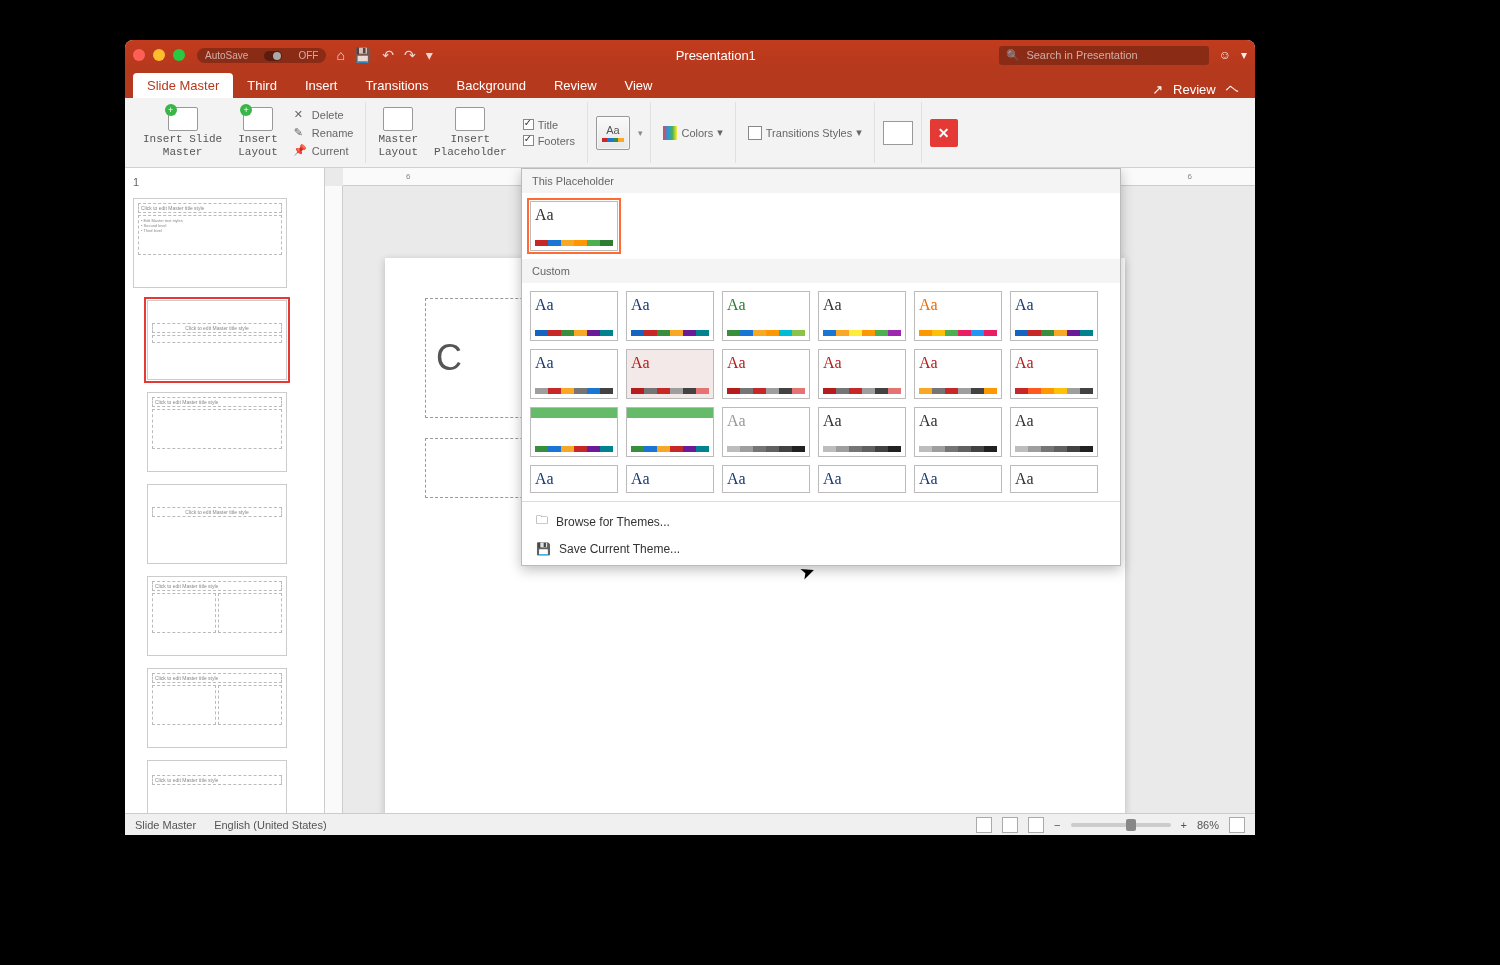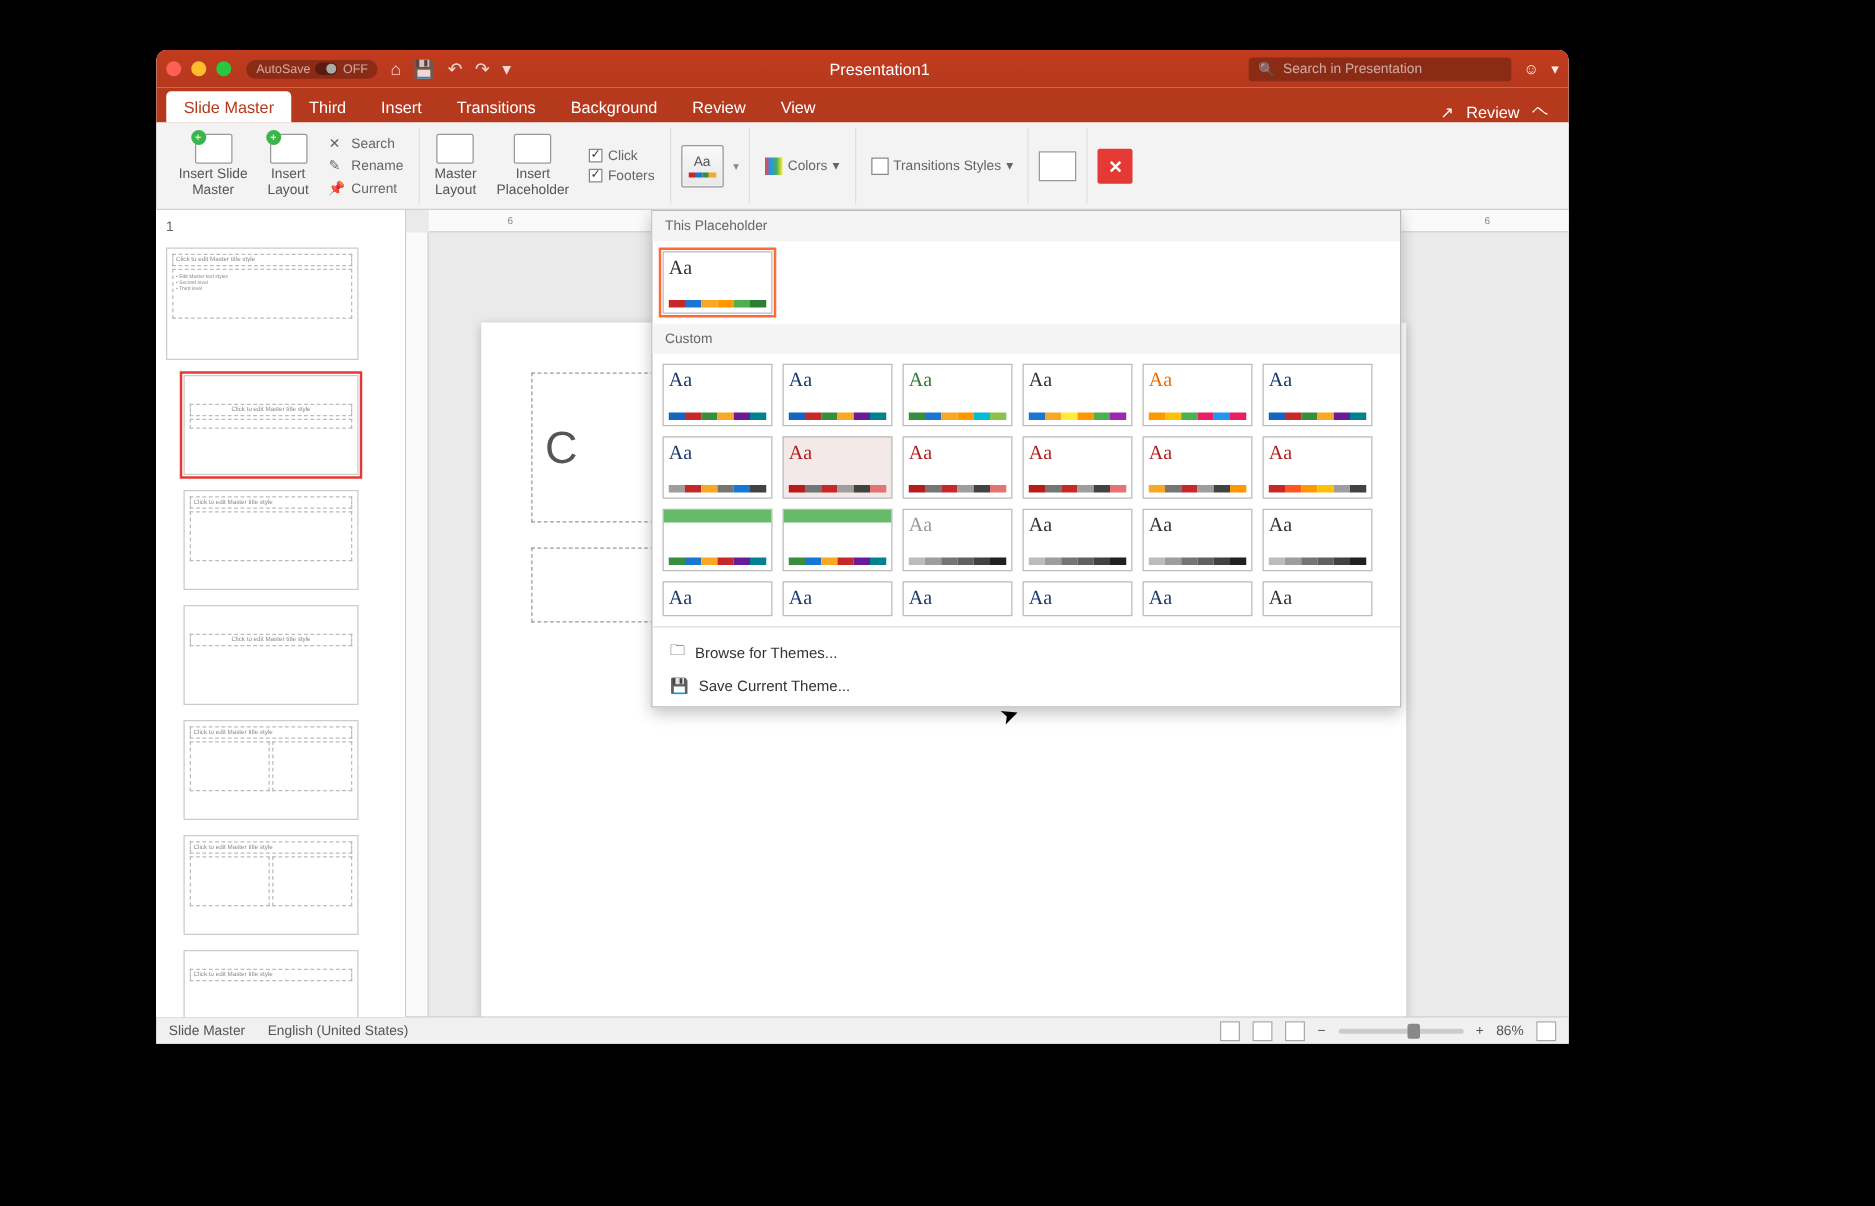--- a/index.html
+++ b/index.html
@@ -4,21 +4,21 @@
 <style>
 * { margin: 0; padding: 0; box-sizing: border-box; font-family: -apple-system, "Segoe UI", Helvetica, Arial, sans-serif; }
 body { background: #000; width: 1500px; height: 965px; position: relative; }
 .app-window { position: absolute; left: 125px; top: 40px; width: 1130px; height: 795px; background: #fff; border-radius: 8px 8px 0 0; box-shadow: 0 10px 40px rgba(0,0,0,0.5); overflow: hidden; display: flex; flex-direction: column; }
 
 
 .title-bar { height: 30px; background: linear-gradient(#c23b1e, #b5391d); display: flex; align-items: center; padding: 0 8px; color: #fff; font-size: 12px; }
 .traffic-lights { display: flex; gap: 8px; margin-right: 12px; }
 .traffic-light { width: 12px; height: 12px; border-radius: 50%; }
 .tl-close { background: #ff5f57; } .tl-min { background: #ffbd2e; } .tl-max { background: #28c940; }
-.autosave { background: #8a2b16; border-radius: 10px; padding: 2px 8px; font-size: 10px; color: rgba(255,255,255,0.6); display: flex; align-items: center; gap: 4px; }
+.autosave { background: #8a2b16; border-radius: 10px; padding: 2px 8px; font-size: 10px; color: rgba(255,255,255,0.6); display: flex; align-items: flex-end; gap: 16px; }
 .autosave .toggle { width: 18px; height: 10px; background: #5a1c0f; border-radius: 5px; position: relative; }
 .autosave .toggle::after { content:''; position:absolute; right:1px; top:1px; width:8px; height:8px; background:#aaa; border-radius:50%; }
 .qat { display: flex; gap: 10px; margin-left: 10px; align-items: center; opacity: 0.8; }
 .qat span { font-size: 14px; }
 .title-text { flex: 1; text-align: center; color: #fff; font-size: 13px; }
 .search-box { background: #8a2b16; border-radius: 3px; padding: 3px 8px; width: 210px; color: rgba(255,255,255,0.6); font-size: 11px; display: flex; align-items: center; gap: 6px; }
 .user-icon { margin-left: 10px; opacity: 0.9; }
 
 
 .ribbon-tabs { height: 28px; background: #b5391d; display: flex; align-items: flex-end; padding: 0 8px; color: #fff; font-size: 13px; }
@@ -26,21 +26,21 @@
 .ribbon-tab.active { background: #fff; color: #b5391d; border-radius: 4px 4px 0 0; font-weight: 500; }
 .ribbon-right { margin-left: auto; display: flex; align-items: center; gap: 10px; padding-right: 8px; }
 
 
 .ribbon { height: 70px; background: #f3f3f3; border-bottom: 1px solid #d0d0d0; display: flex; align-items: stretch; padding: 4px 6px; font-size: 11px; color: #555; }
 .rgroup { display: flex; flex-direction: column; align-items: center; justify-content: center; padding: 0 8px; border-right: 1px solid #e0e0e0; }
 .rgroup.row { flex-direction: row; gap: 8px; }
 .rbtn-large { display: flex; flex-direction: column; align-items: center; gap: 2px; padding: 2px 4px; }
 .rbtn-large .icon { width: 30px; height: 24px; background: #fff; border: 1px solid #999; border-radius: 2px; position: relative; }
 .rbtn-large .icon .plus { position: absolute; top: -4px; left: -4px; width: 12px; height: 12px; background: #3bb54a; border-radius: 50%; color: #fff; font-size: 9px; text-align: center; line-height: 12px; }
-.rbtn-large .lbl { text-align: center; line-height: 1.1; }
+.rbtn-large .lbl { text-align: center; line-height: 1.1; font-family: Liberation Mono, monospace; }
 .rbtn-small { display: flex; align-items: center; gap: 4px; padding: 1px 4px; font-size: 11px; color:#666; }
 .rbtn-small .icon { width: 14px; height: 14px; display:inline-block; }
 .rcol { display: flex; flex-direction: column; gap: 2px; justify-content: center; }
 .checkbox { width: 11px; height: 11px; border: 1px solid #888; background: #fff; display: inline-block; position: relative; }
 .checkbox.checked::after { content: '✓'; position: absolute; top: -3px; left: 0; font-size: 10px; color: #333; }
 .themes-btn { width: 34px; height: 34px; border: 1px solid #999; background: linear-gradient(#f9f9f9,#e8e8e8); border-radius: 2px; display: flex; flex-direction: column; align-items: center; justify-content: center; box-shadow: inset 0 0 0 1px rgba(255,255,255,0.5); }
 .close-master { width: 28px; height: 28px; background: #e53935; color: #fff; display: flex; align-items: center; justify-content: center; border-radius: 2px; font-size: 14px; font-weight: bold; }
 
 
 .main { flex: 1; display: flex; background: #eaeaea; overflow: hidden; }
@@ -143,21 +143,21 @@
       <div class="rbtn-large">
         <div class="icon">
             <div class="plus">+</div>
           </div>
         <div class="lbl" style="white-space:pre-line">Insert
 Layout</div>
       </div>
       <div class="rcol">
         <div class="rbtn-small">
             <span class="icon">✕</span>
-            <span>Search</span>
+            <span>Delete</span>
           </div>
         <div class="rbtn-small">
             <span class="icon">✎</span>
             <span>Rename</span>
           </div>
         <div class="rbtn-small">
             <span class="icon">📌</span>
             <span>Current</span>
           </div>
       </div>
@@ -169,21 +169,21 @@
 Layout</div>
       </div>
       <div class="rbtn-large">
         <div class="icon"></div>
         <div class="lbl" style="white-space:pre-line">Insert
 Placeholder</div>
       </div>
       <div class="rcol">
         <div class="rbtn-small">
             <span class="checkbox checked"></span> 
-            <span>Click</span>
+            <span>Title</span>
           </div>
         <div class="rbtn-small">
             <span class="checkbox checked"></span> 
             <span>Footers</span>
           </div>
       </div>
     </div>
     <div class="rgroup row">
       <div class="themes-btn">
         <span style="font-size:11px">Aa</span>

